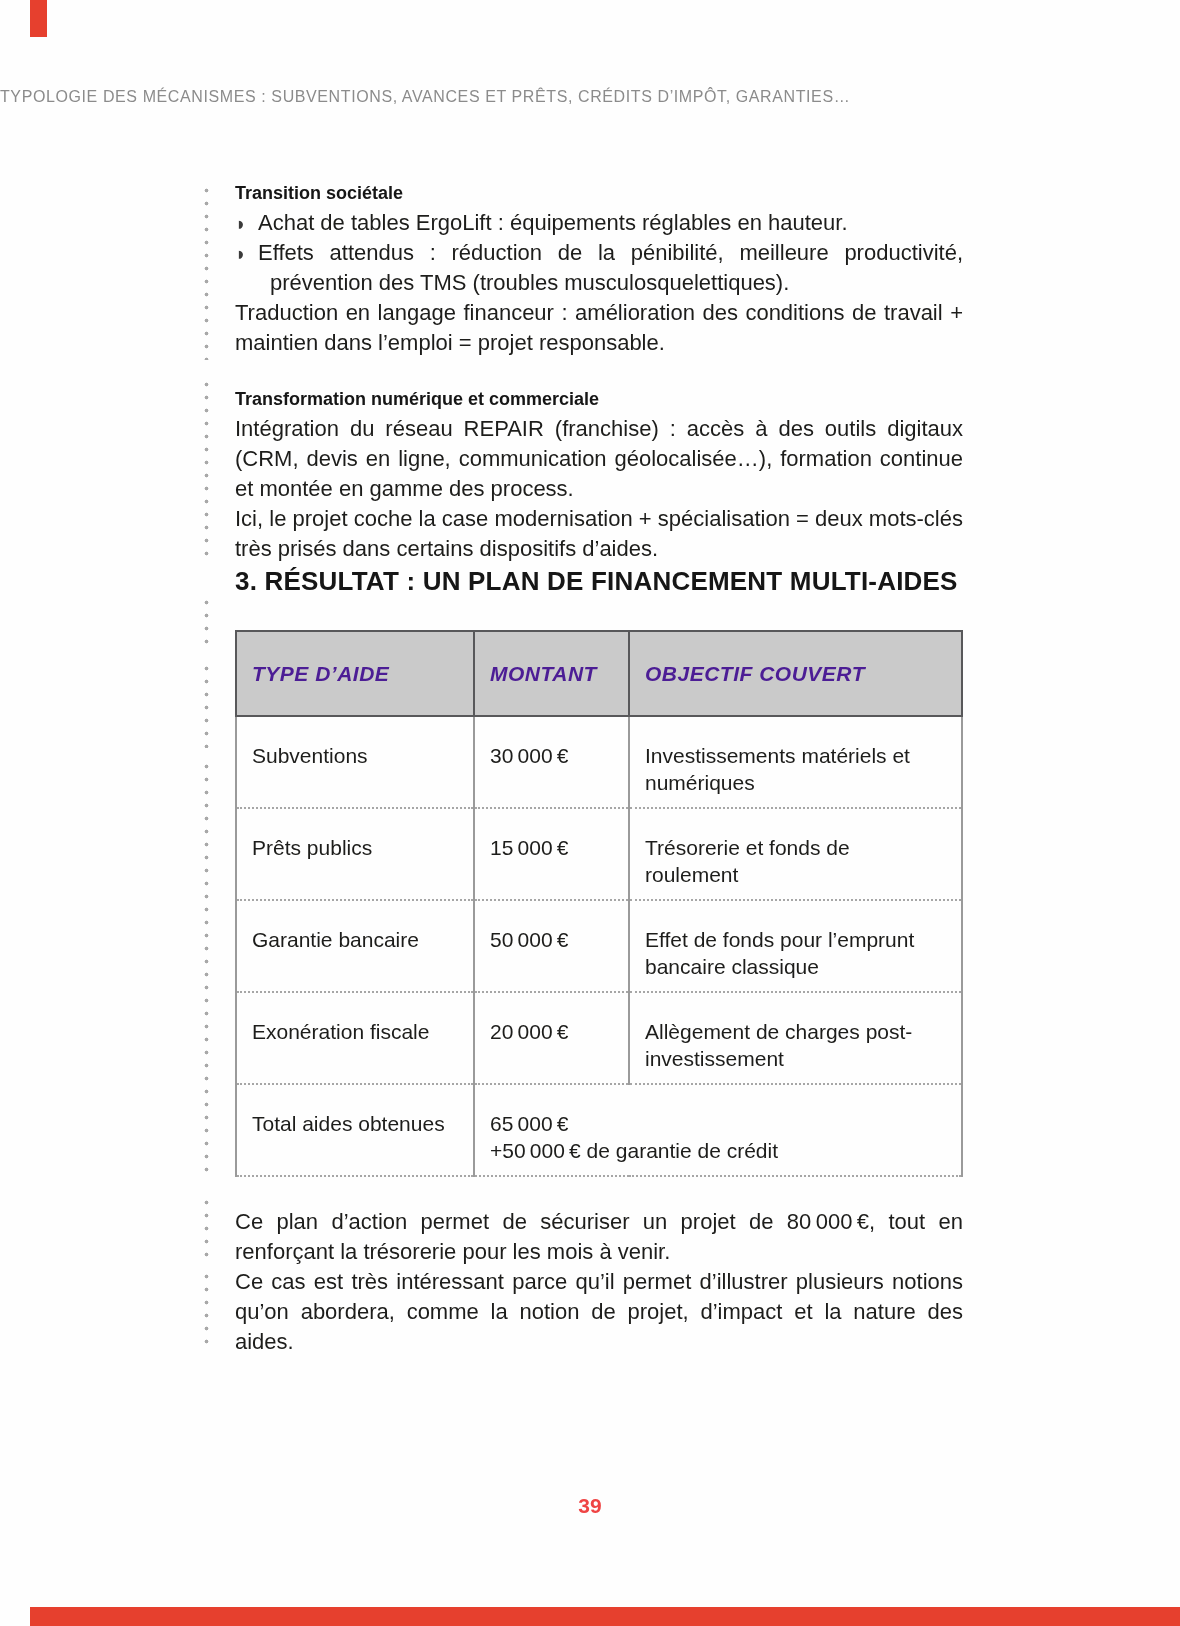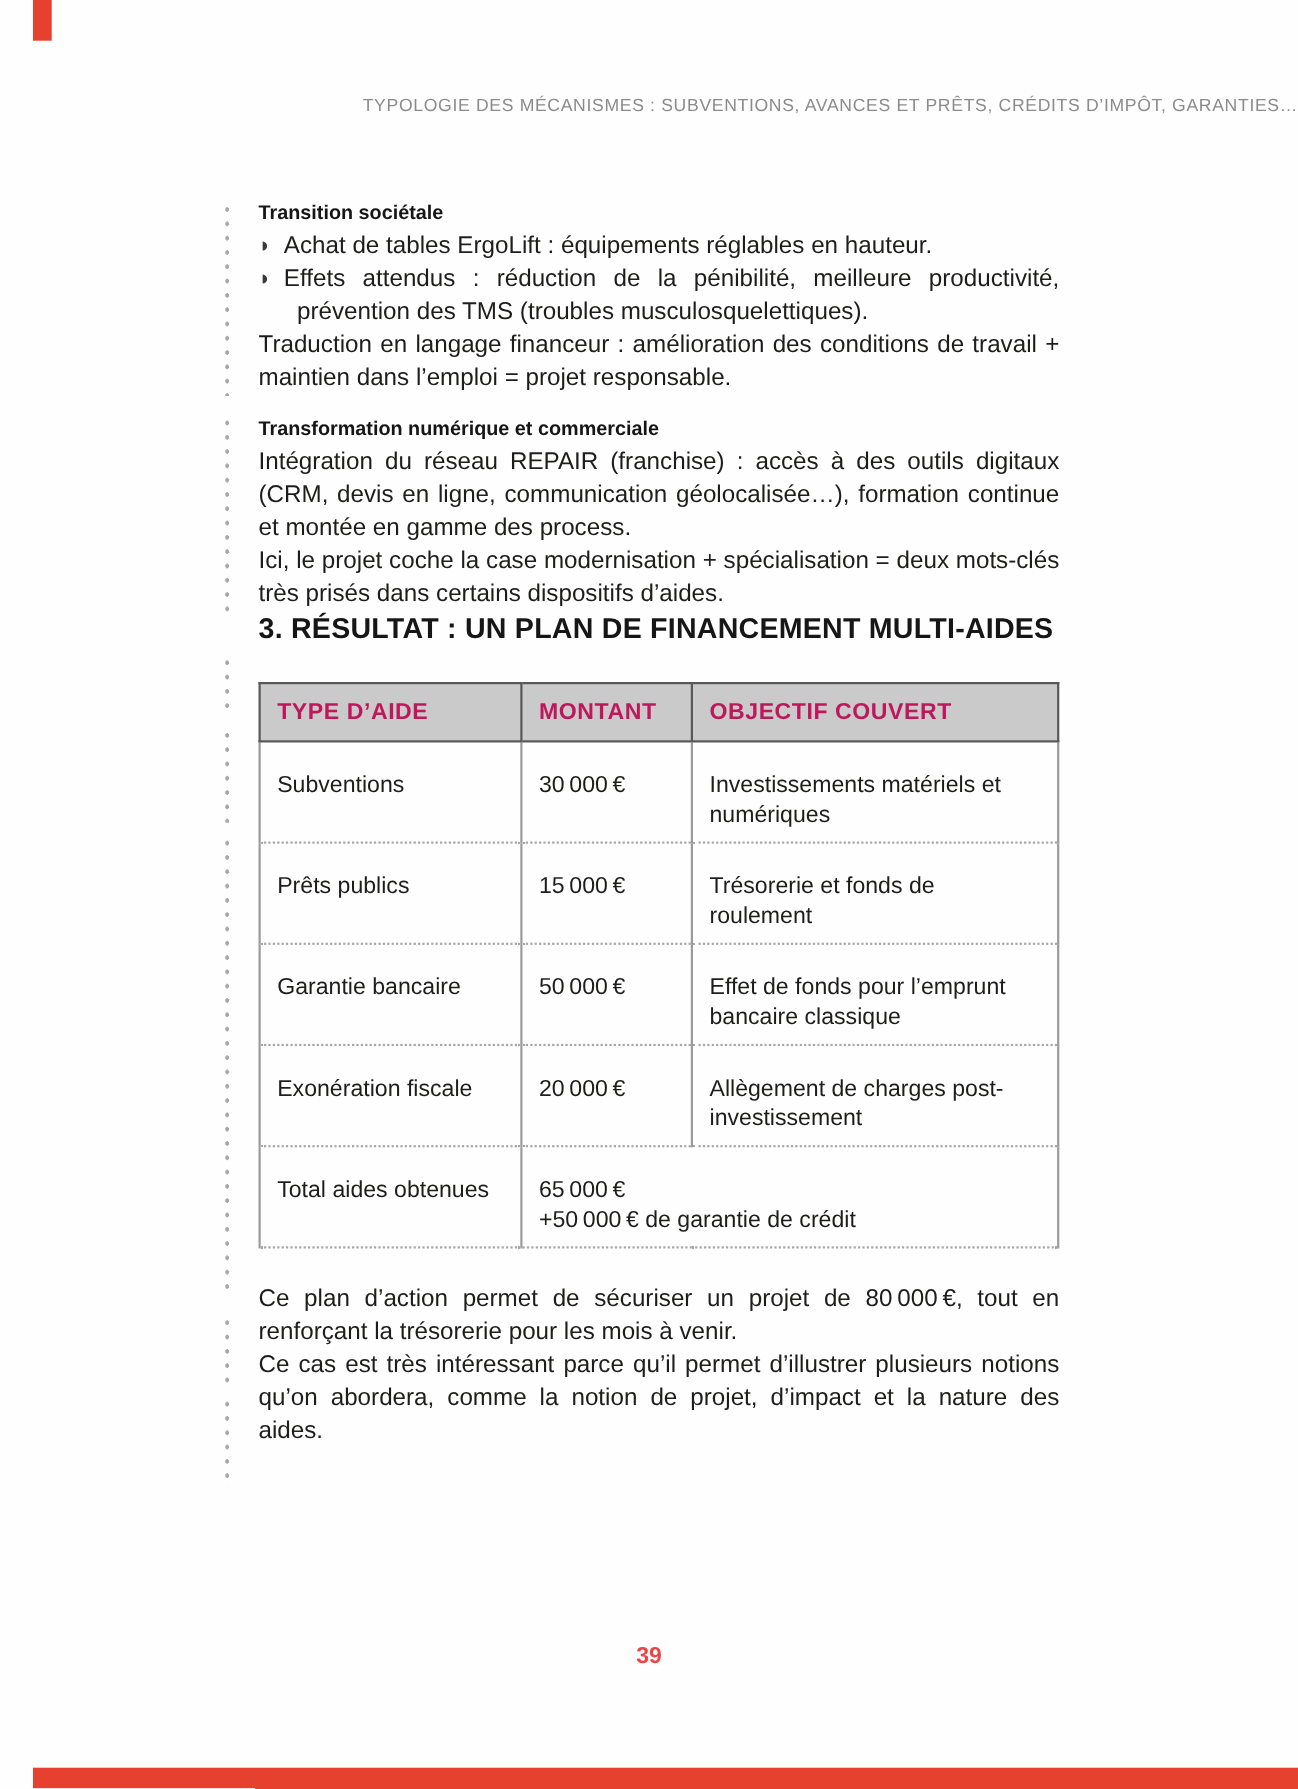--- a/index.html
+++ b/index.html
@@ -10,58 +10,59 @@
     overflow:hidden;
     font-family:"Liberation Sans","DejaVu Sans",sans-serif;
     color:#1d1d1b;
   }
   
   .red-tab{position:absolute;left:30px;top:0;width:17px;height:37px;background:#e6402e;}
   .red-band{position:absolute;left:30px;right:0;bottom:0;height:19px;background:#e6402e;}
   
   .running-head{
     position:absolute;top:86px;left:0;width:100%;
-    text-align:right;
+    text-align:left;
     font-size:16px;line-height:22px;
     letter-spacing:0.6px;
     color:#8b8b8b;
   }
   
   .dotseg{
     position:absolute;left:204px;width:5px;
     background-image:radial-gradient(circle,#a8a8a8 1.8px,rgba(255,255,255,0) 2.1px);
     background-size:5px 13px;
     background-repeat:repeat-y;
     background-position:center top;
   }
   
   .content{position:absolute;left:235px;top:178px;width:728px;}
   .content p{margin:0;font-size:22px;line-height:30px;text-align:justify;hyphens:manual;}
   h2,h3{margin:0;font-weight:bold;color:#161616;}
   h3{font-size:18px;line-height:30px;}
-  .h3-sp{margin-top:16px;}
+  .h3-sp{margin-top:26px;}
   h2{font-size:26px;line-height:34px;letter-spacing:0.2px;}
   .intro{margin-top:24px !important;}
   .bullet{position:relative;padding-left:35px;text-indent:-12px;}
   .bglyph{position:absolute;left:0;top:1px;text-indent:0;font-size:19px;color:#3a3a3a;}
   .outro1{margin-top:30px !important;}
   
   table.aides{
     width:728px;margin-top:32px;
     border-collapse:collapse;
     font-size:21px;line-height:27px;
   }
   table.aides th{
     background:#cacaca;
     border:2px solid #58585a;
-    color:#be185d;
+    color:#4c1d95;
     font-weight:bold;
     text-align:left;
     letter-spacing:0.5px;
-    padding:12px 15px;
+    padding:28px 15px;
+    font-style:italic;
   }
   table.aides td{
     border-left:2px solid #9a9a9a;
     border-right:2px solid #9a9a9a;
     border-bottom:2px dotted #a6a6a6;
     padding:25px 15px 11px 15px;
     vertical-align:top;
     text-align:left;
   }
   .tot-line2{display:block;}

